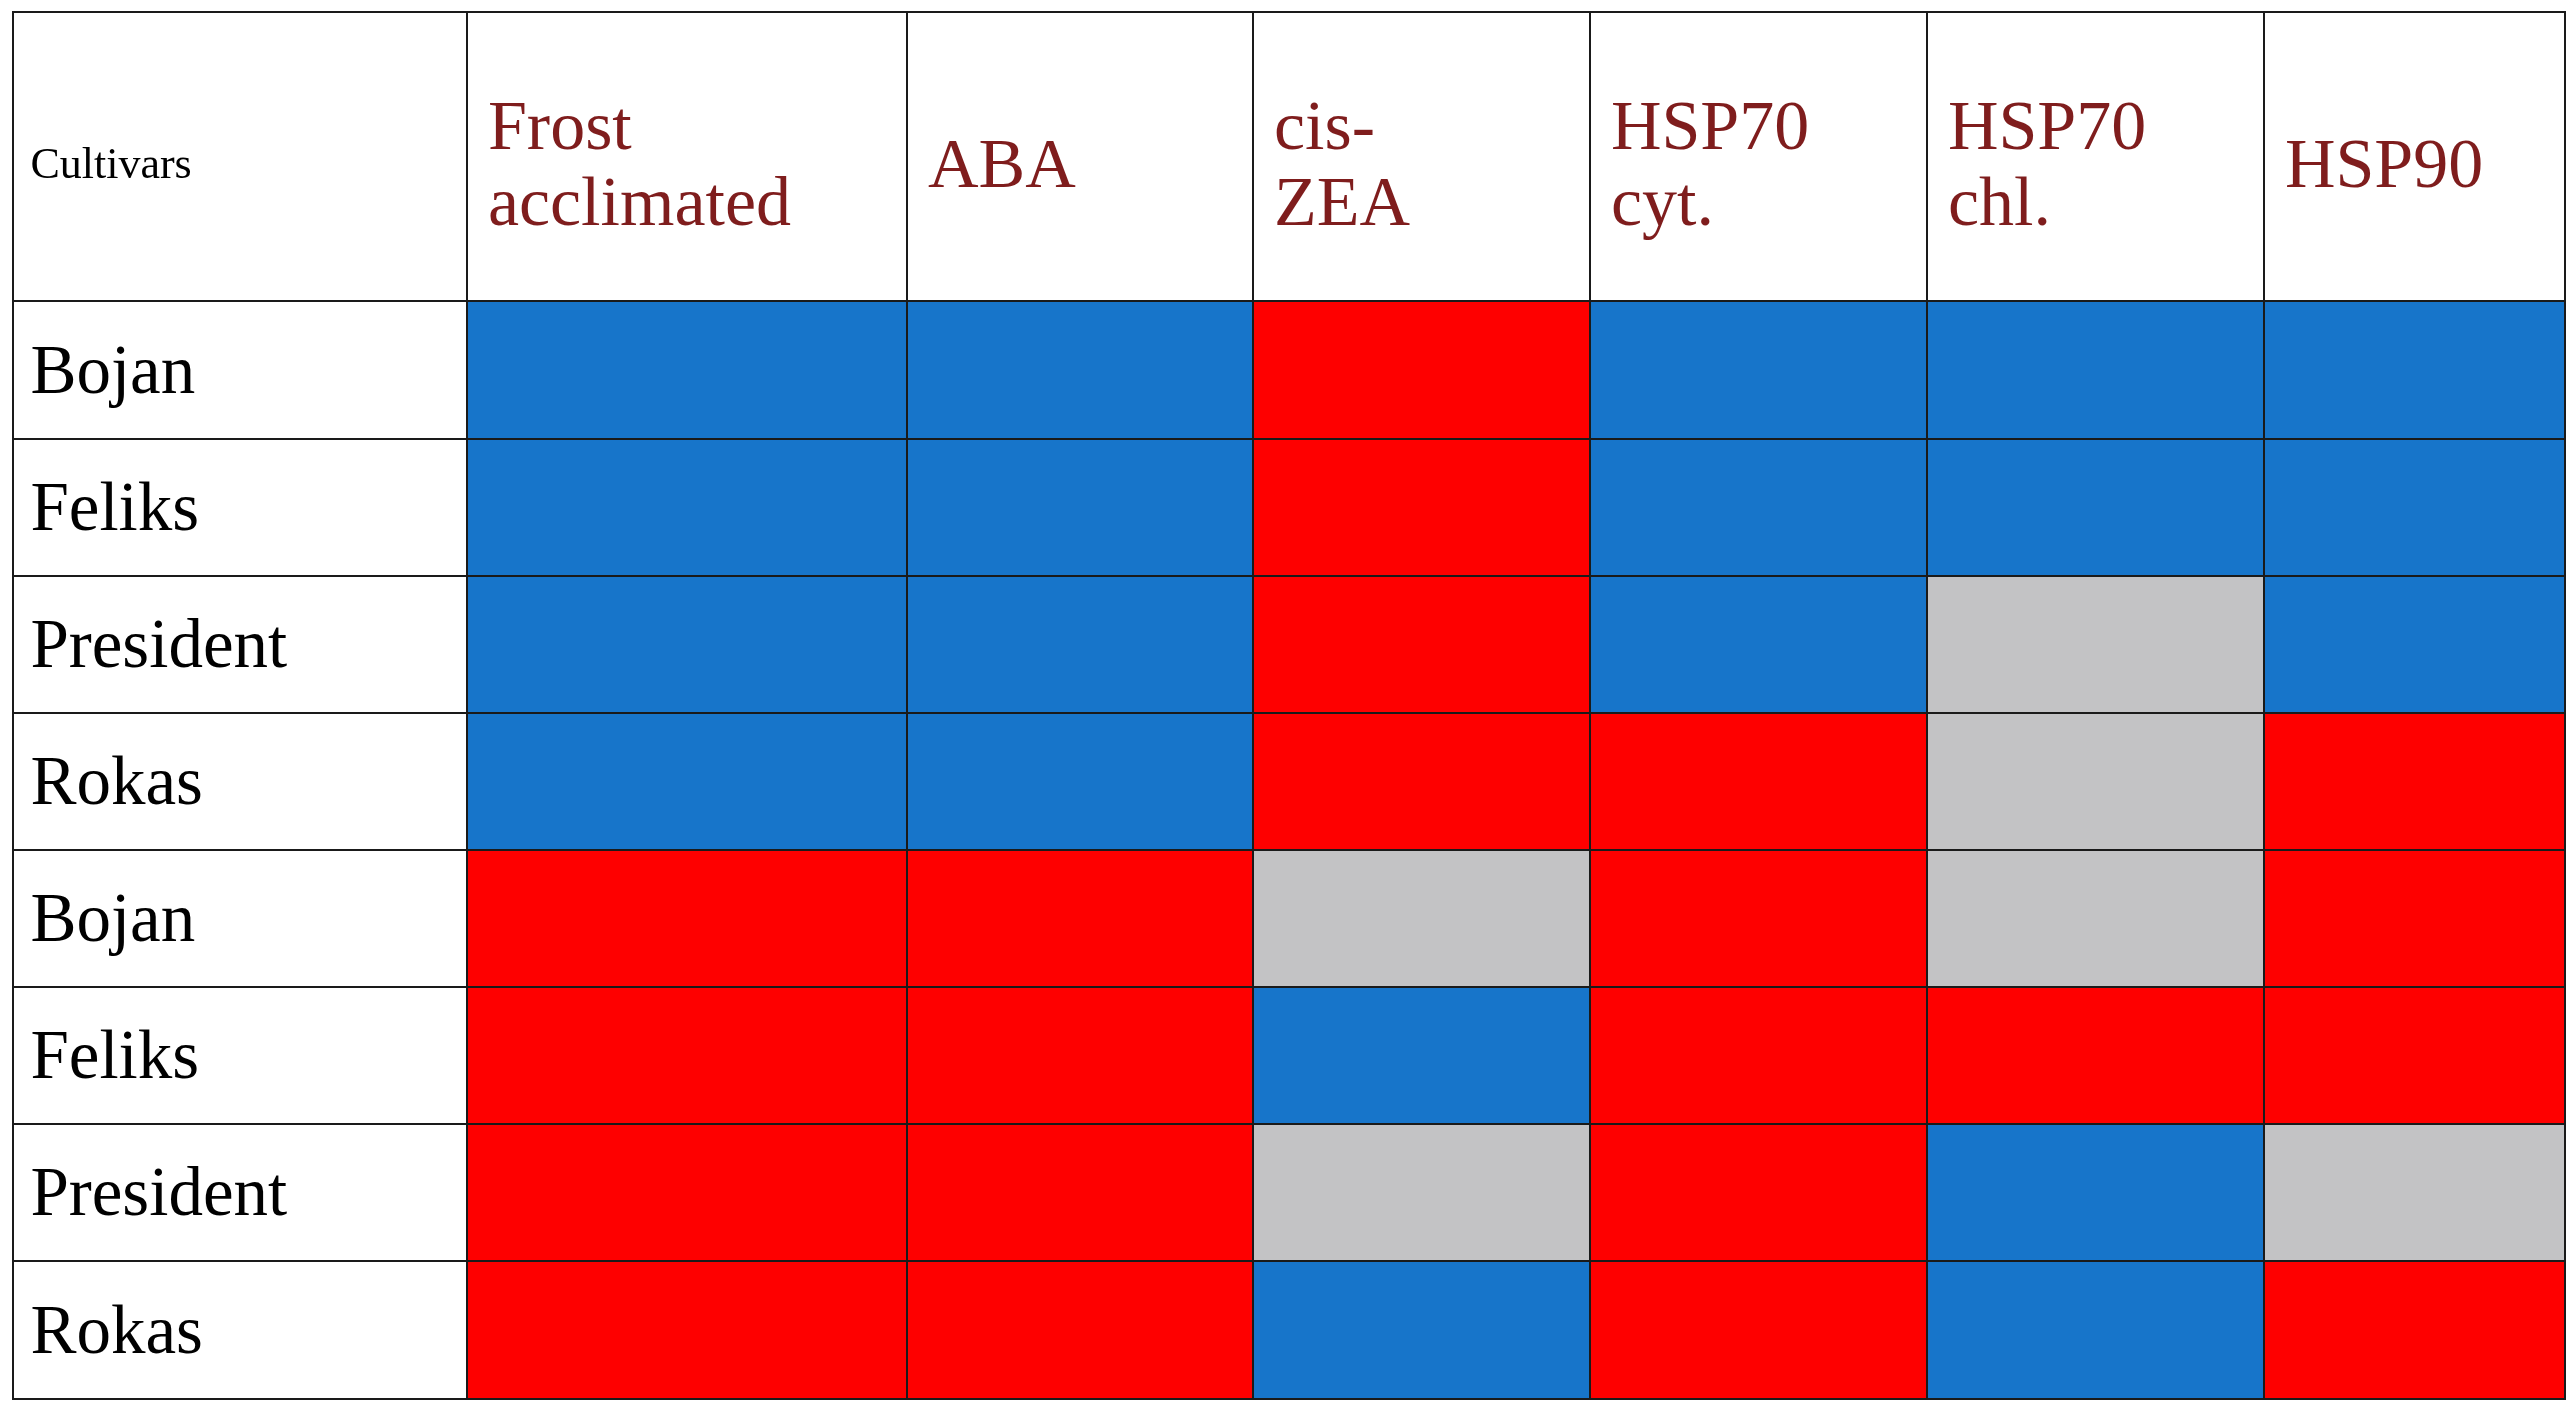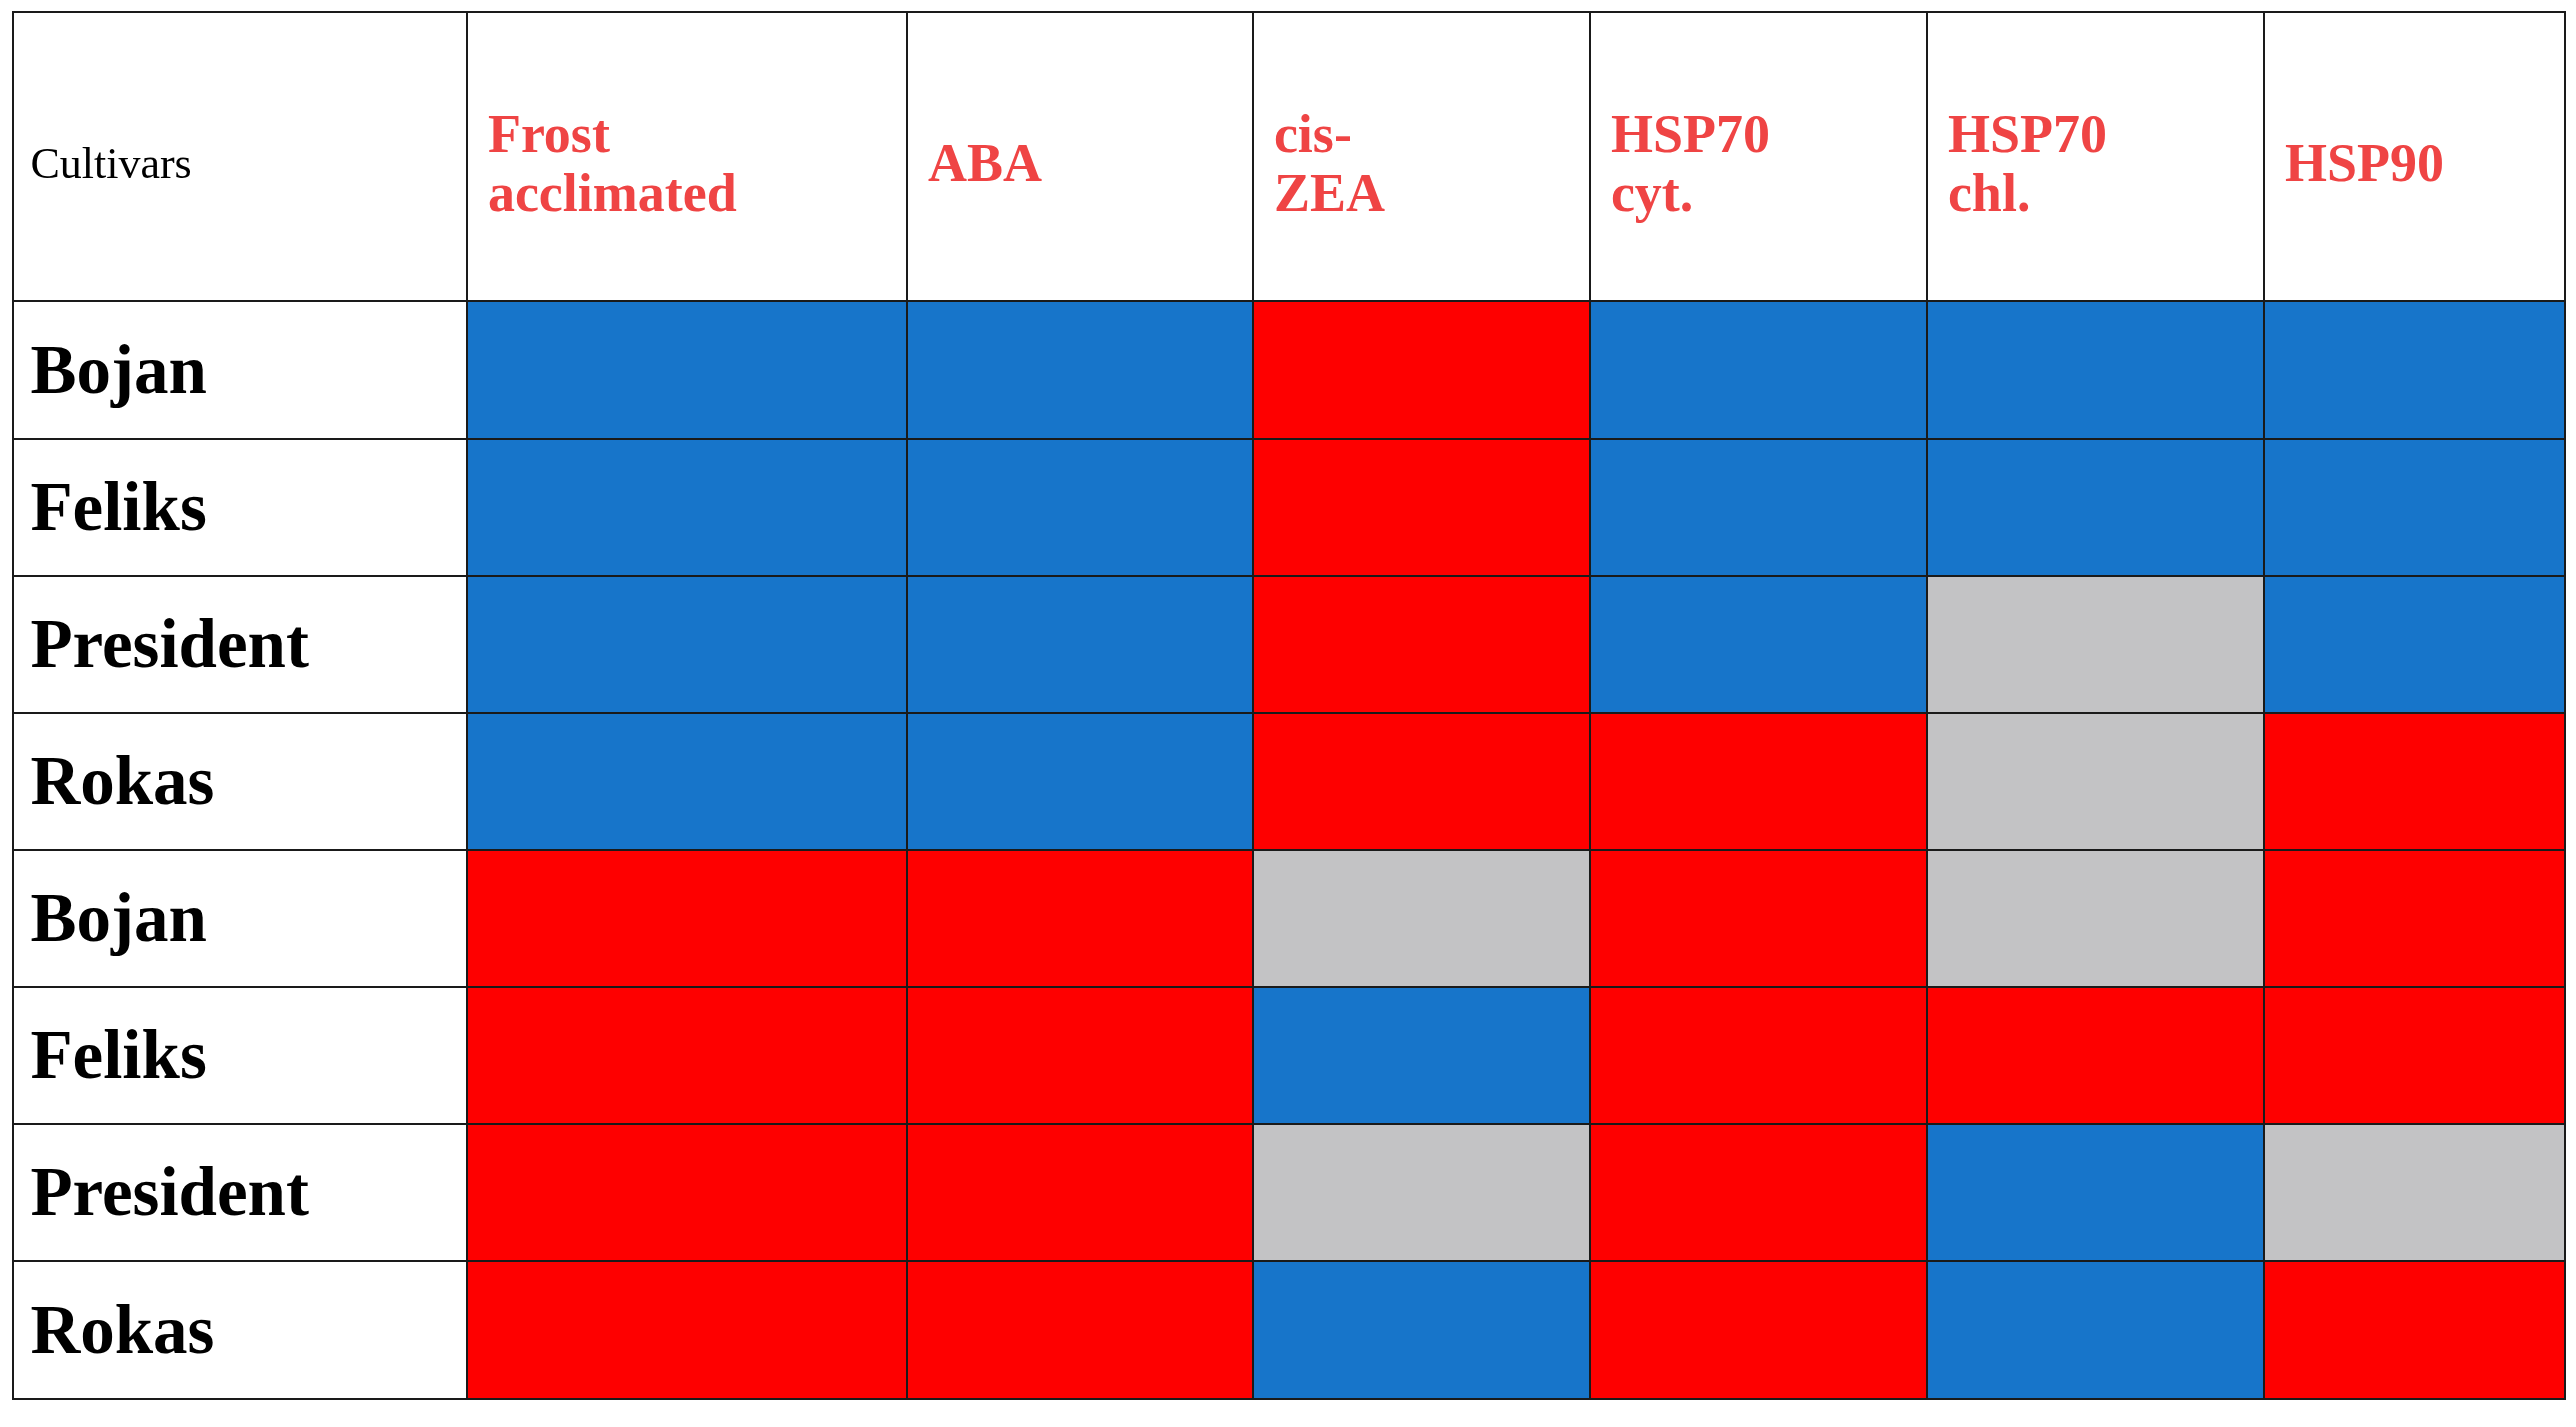--- a/index.html
+++ b/index.html
@@ -44,21 +44,21 @@
   col.c-data     { width: 440px; }
   col.c-data2    { width: 346px; }
   col.c-data3    { width: 337px; }
   col.c-data4    { width: 337px; }
   col.c-data5    { width: 337px; }
   col.c-data6    { width: 301px; }
 
   
   tr.r-banner      { height: 115px; }
   tr.r-colhdr      { height: 186px; }
-  tr.r-data        { height: 88px; font-weight: bold; }
+  tr.r-data        { height: 88px; }
   tr.r-banner2     { height: 115px; }
 
   .banner-cell {
     text-align: left;
     padding-left: 25px !important;
     font-size: 69px;
     line-height: 1.0;
     color: #000000;
     white-space: nowrap;
   }
@@ -70,25 +70,24 @@
     line-height: 1.05;
     color: #000000;
     vertical-align: top;
     padding-top: 16px !important;
   }
 
   .col-hdr {
     text-align: left;
     padding-left: 19.5px !important;
     padding-top: 14px !important;
-    font-size: 54px;
+    font-size: 70px;
     line-height: 1.08;
-    color: #ef4444;
+    color: #7f1d1d;
     vertical-align: top;
-    font-weight: bold;
   }
 
   .cult-name {
     text-align: left;
     padding-left: 16px !important;
     font-size: 69px;
     line-height: 1.0;
     color: #000000;
     white-space: nowrap;
   }

